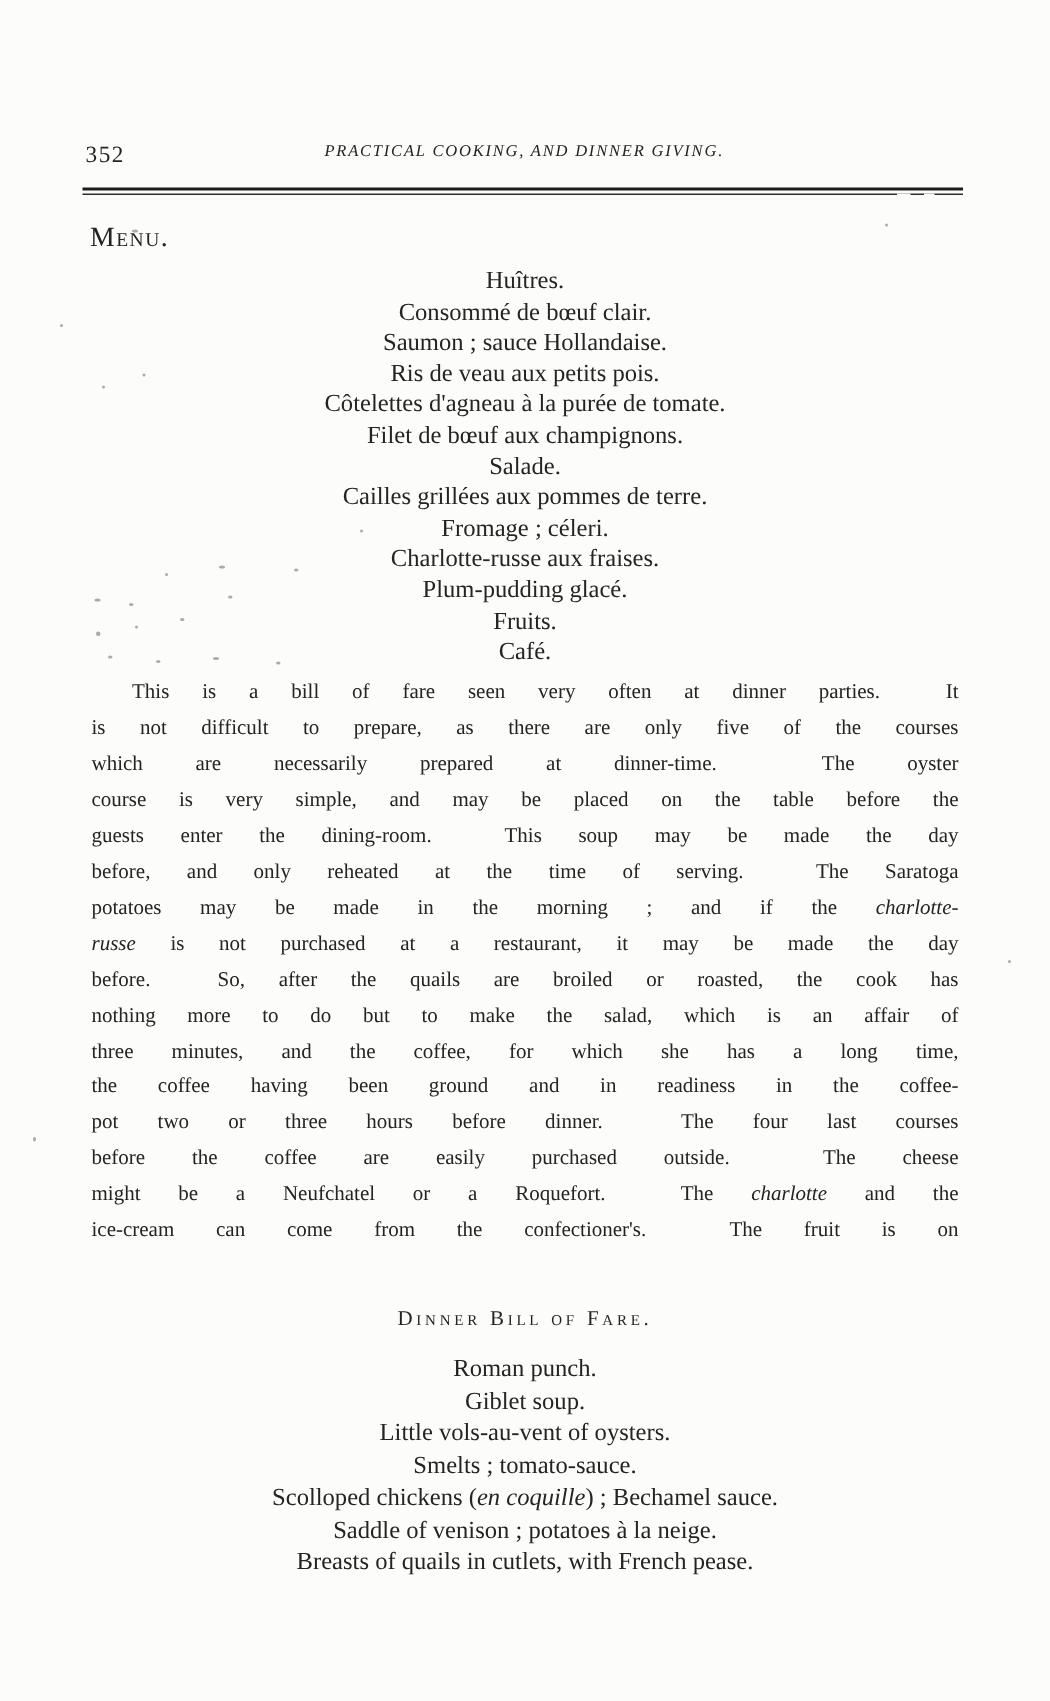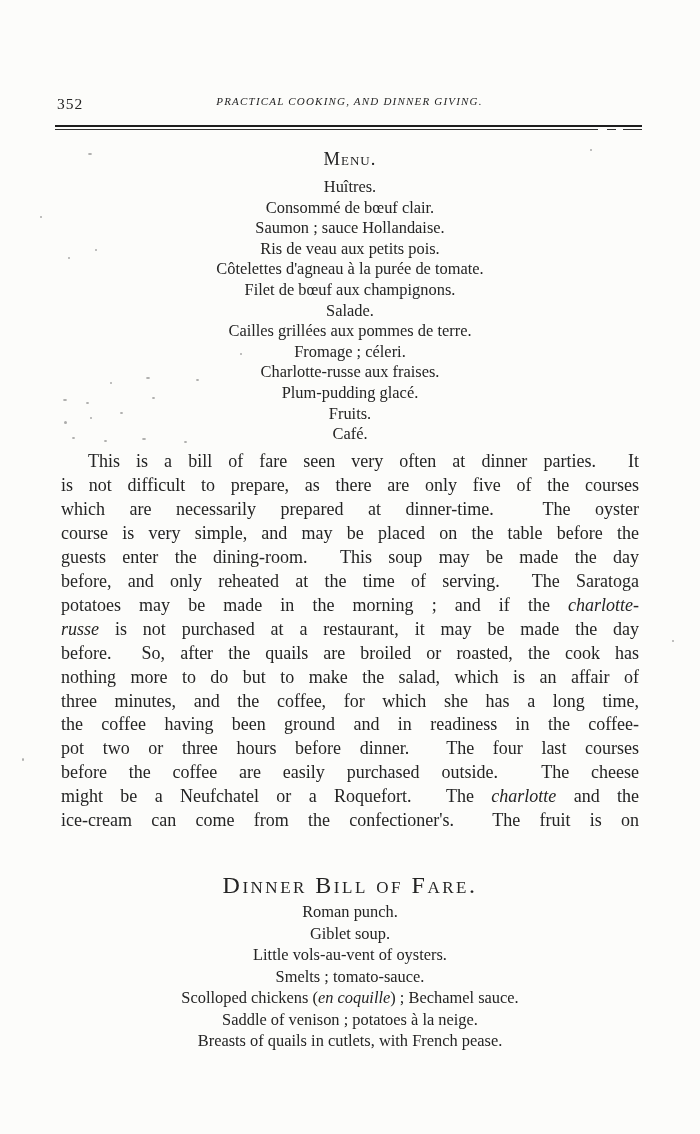--- a/index.html
+++ b/index.html
@@ -22,45 +22,45 @@
     font-size:11px;letter-spacing:1.2px;
     white-space:nowrap;
   }
   .rule{position:absolute;top:125px;left:55px;width:587px;border-top:2.5px solid #1d1d1d;}
   .rule::after{content:"";display:block;margin-top:2px;border-top:1px solid #2e2e2e;}
   .rule-gap{position:absolute;background:#fcfcfa;height:3px;top:129px;}
 
   
   .menu-heading{
     position:absolute;top:149px;left:60px;width:580px;
-    text-align:center;font-variant:small-caps;
+    text-align:left;font-variant:small-caps;
     font-size:18.5px;letter-spacing:1px;
   }
   .menu-list{position:absolute;top:177px;left:60px;width:580px;}
   .c-line{
     text-align:center;font-size:16.4px;line-height:20.6px;
     white-space:nowrap;
   }
 
   
-  .paragraph{position:absolute;top:450px;left:61px;width:578px;font-size:18px;}
+  .paragraph{position:absolute;top:450px;left:61px;width:578px;font-size:14px;}
   .p-line{
     line-height:23.95px;
     text-align:justify;text-align-last:justify;
     word-spacing:1px;
   }
   .p-line.first{padding-left:27px;}
   .p-line.last{text-align-last:left;}
   .p-line em, .c-line em{}
 
   
   .bill-heading{
     position:absolute;top:872px;left:60px;width:580px;
     text-align:center;font-variant:small-caps;
-    font-size:24px;letter-spacing:2.5px;
+    font-size:14px;letter-spacing:2.5px;
   }
   .bill-list{position:absolute;top:901px;left:60px;width:580px;}
   .bill-list .c-line{line-height:21.5px;}
 
   
   .speck{position:absolute;background:#4a4a4a;border-radius:50%;opacity:.45;}
 </style>
 </head>
 <body>
 

